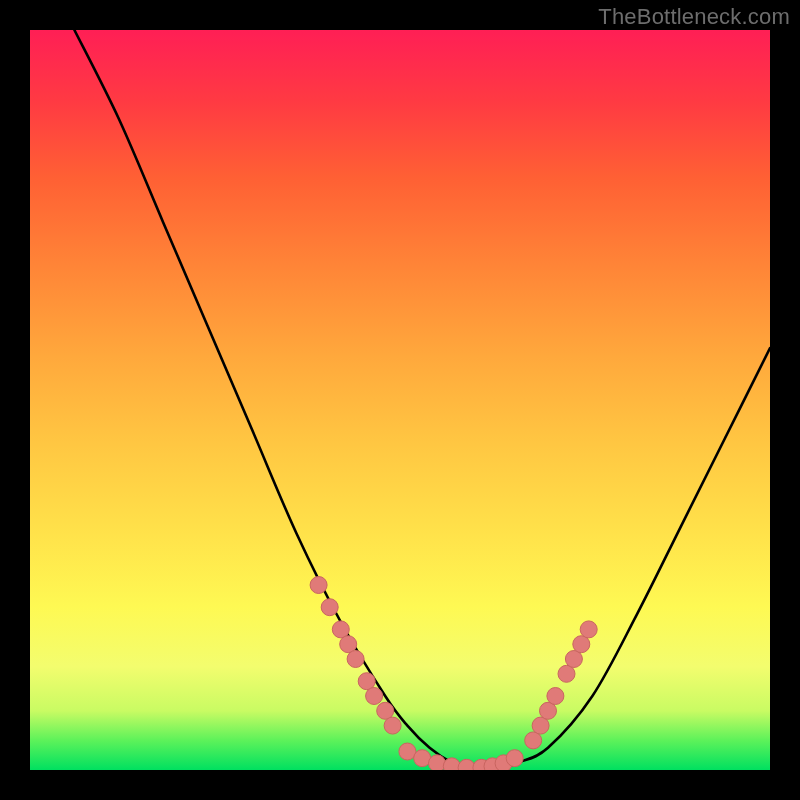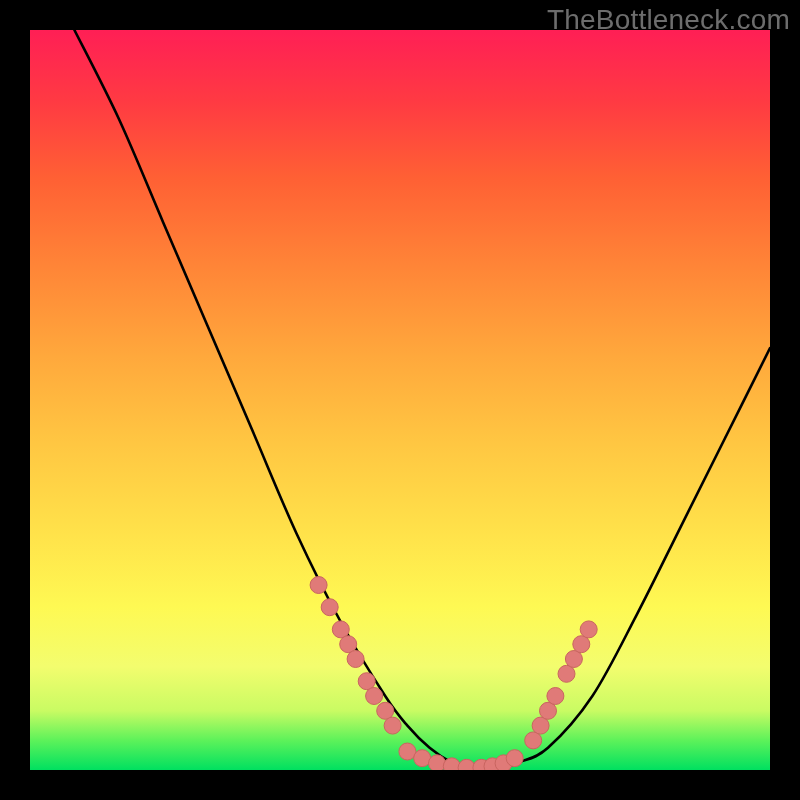--- a/index.html
+++ b/index.html
@@ -46,21 +46,21 @@
     left: 0;
     top: 0;
     width: 740px;
     height: 740px;
   }
   .attribution {
     position: absolute;
     top: 4px;
     right: 10px;
     color: #6d6d6d;
-    font-size: 28px;
+    font-size: 22px;
     font-weight: 500;
     letter-spacing: 0.2px;
   }
 </style>
 </head>
 <body>
 
 <div class="attribution">TheBottleneck.com</div>
 
 <div class="frame">

